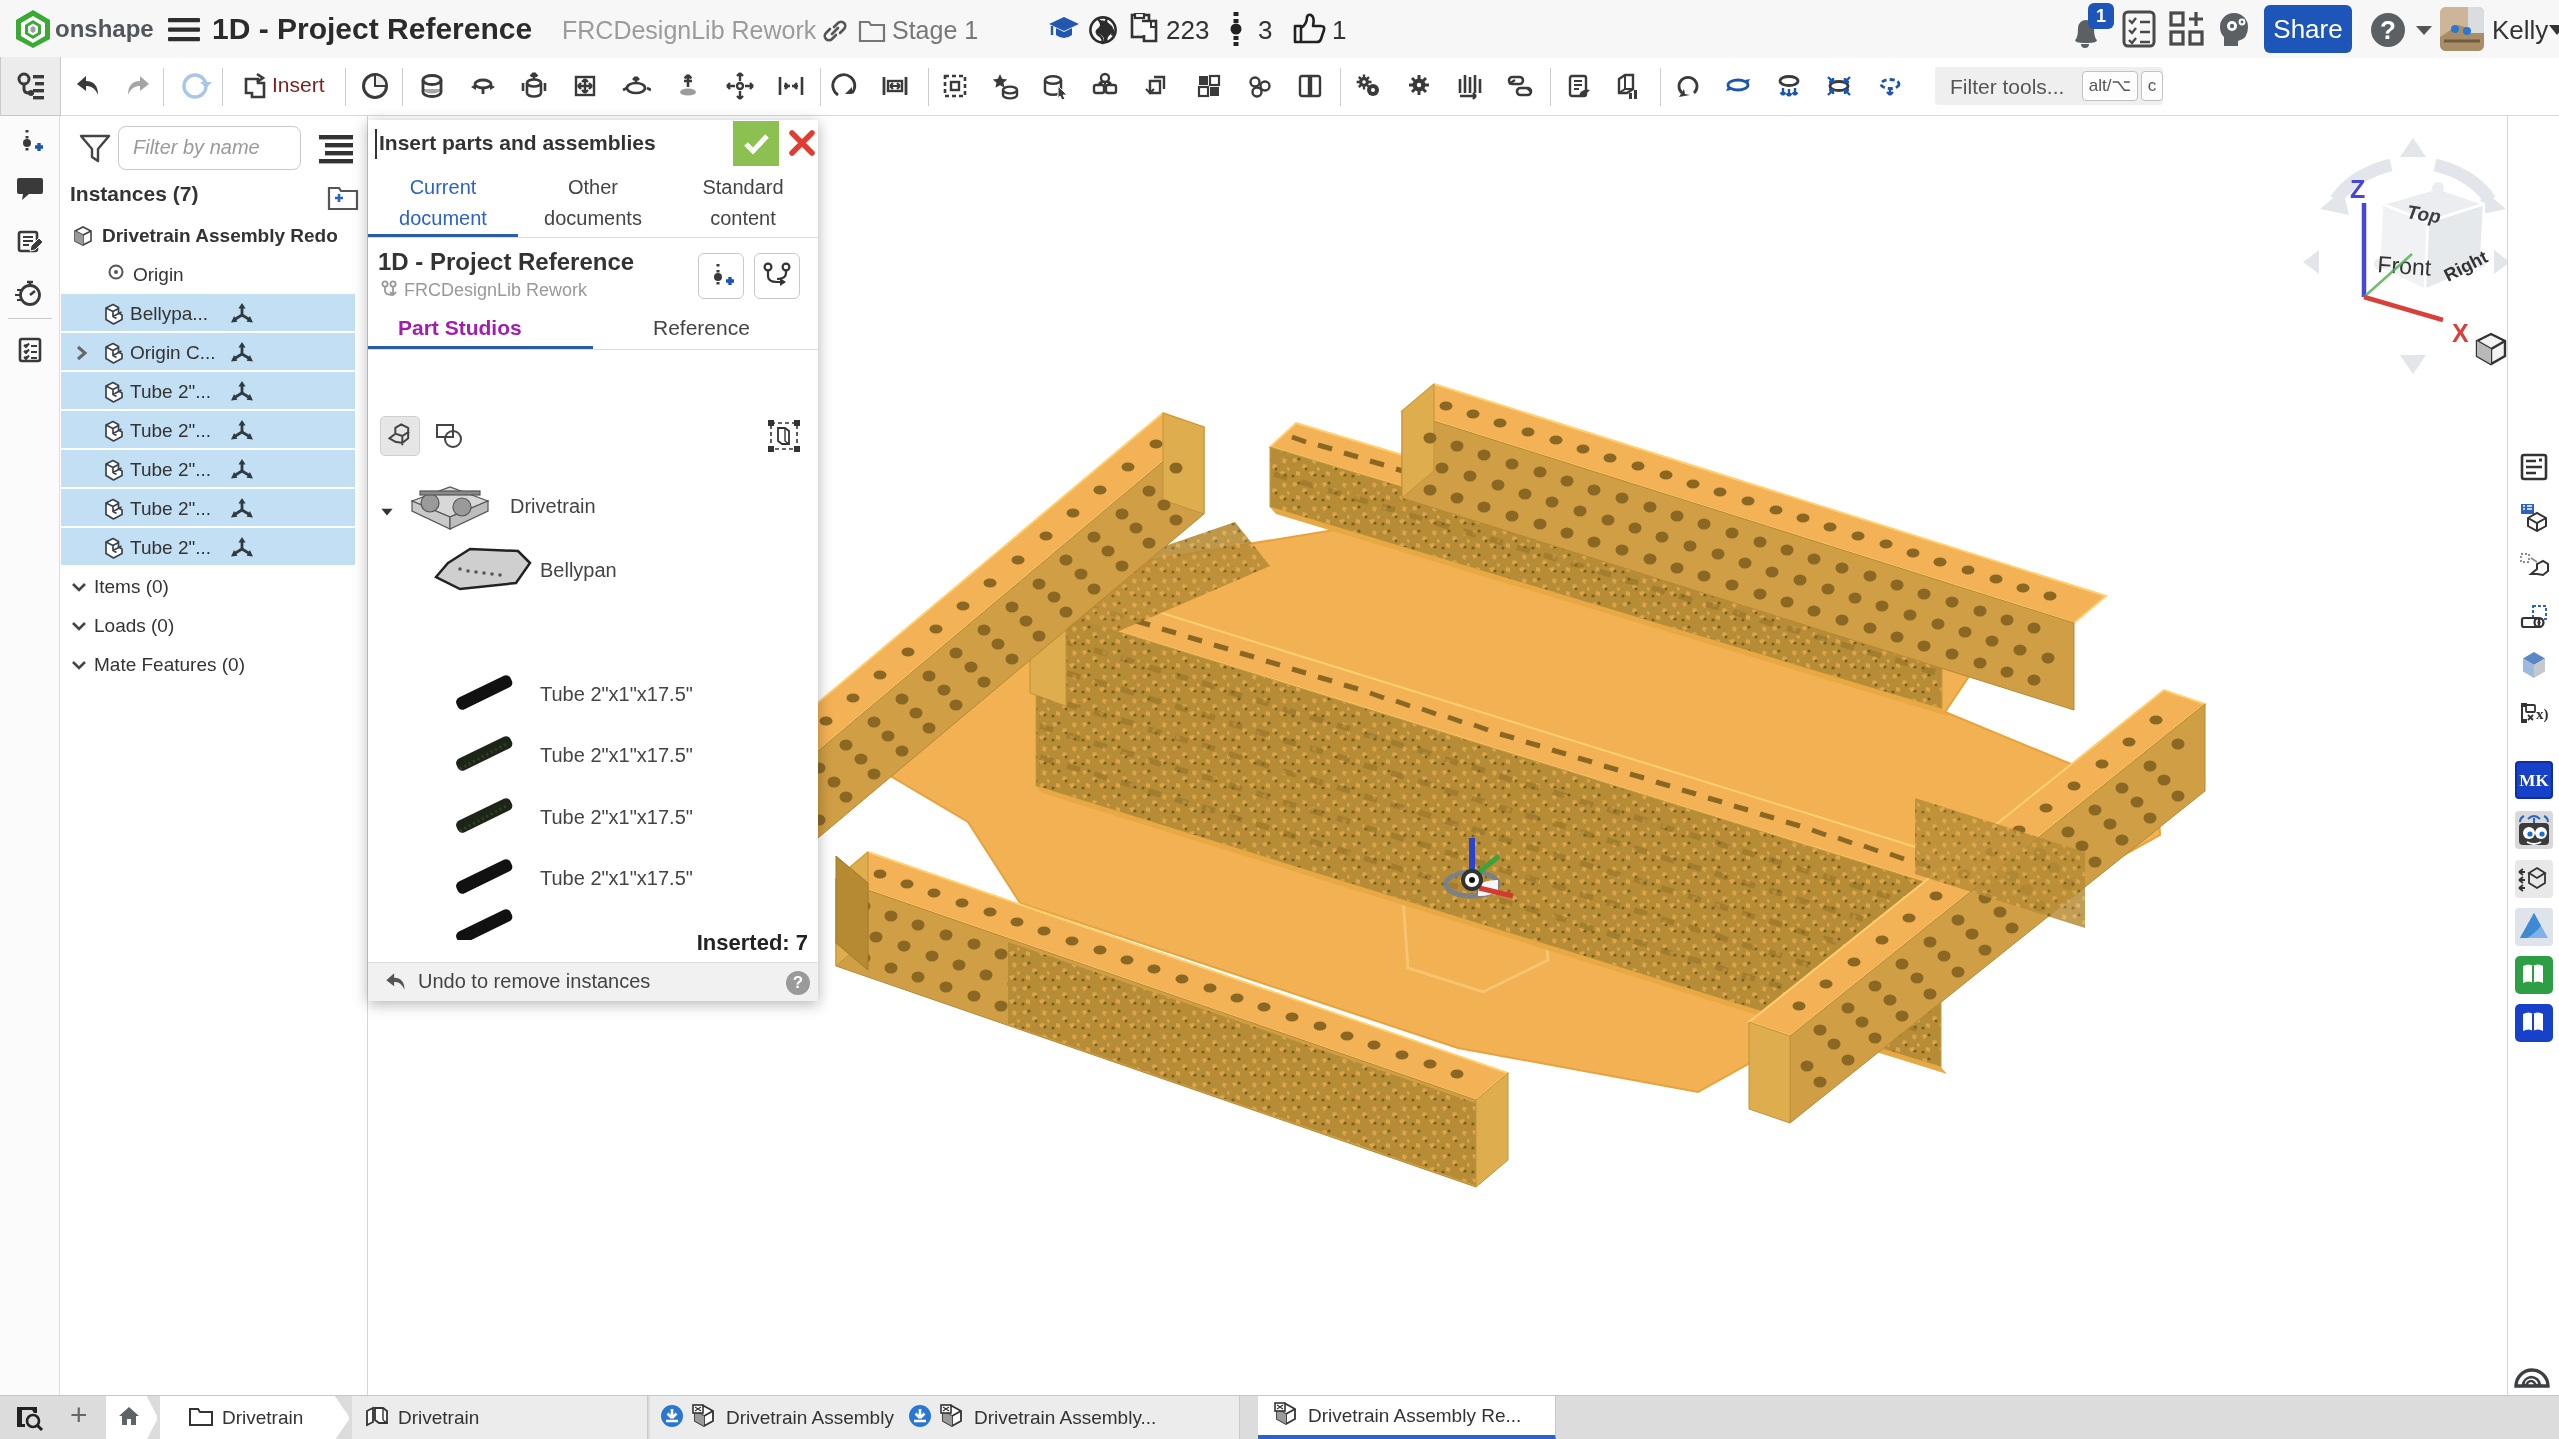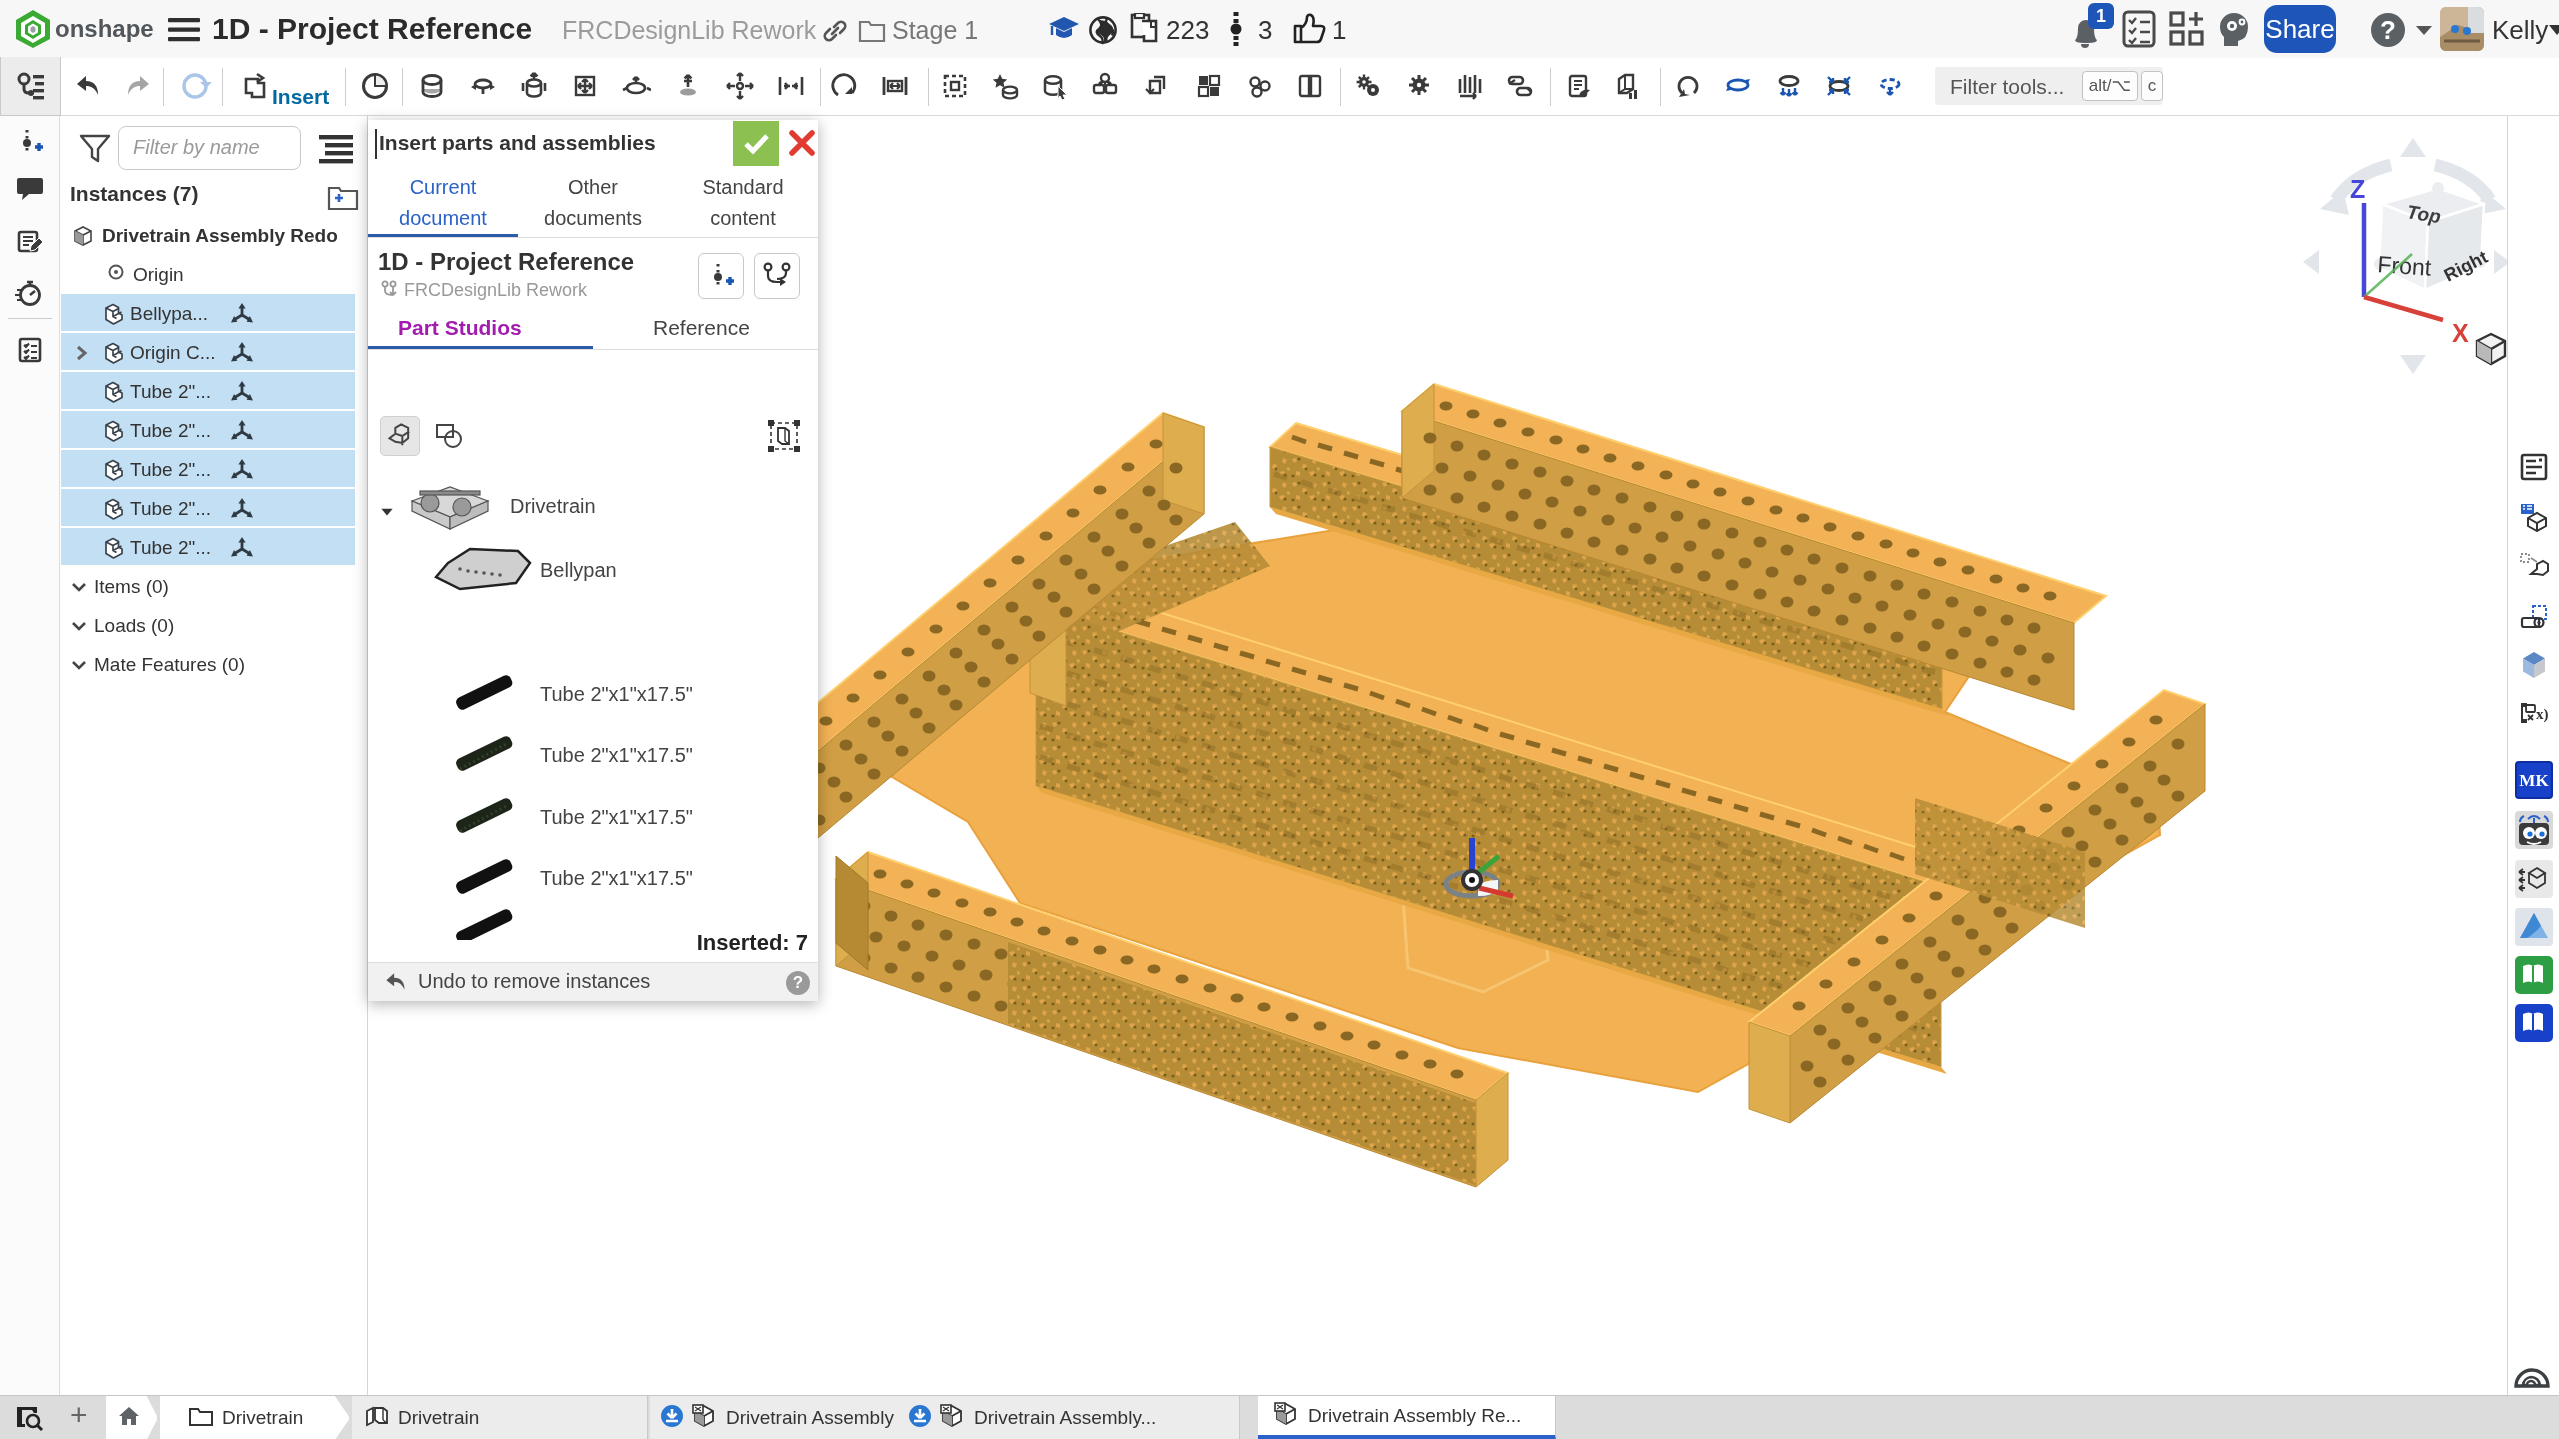--- a/index.html
+++ b/index.html
@@ -2,21 +2,21 @@
 <html><head><meta charset="utf-8">
 <style>
 * { margin:0; padding:0; box-sizing:border-box; }
 html,body { width:2559px; height:1439px; overflow:hidden; background:#fff;
   font-family:"Liberation Sans", sans-serif; }
 .abs { position:absolute; }
 #header { position:absolute; left:0; top:0; width:2559px; height:58px; background:#f7f7f7; }
 #toolbar { position:absolute; left:0; top:58px; width:2559px; height:58px; background:#fff;
   border-bottom:1px solid #d8d8d8; }
 .ti { position:absolute; top:13px; }
-.tlbl { position:absolute; top:27px; font-size:21px; color:#0369a1;font-weight:bold; }
+.tlbl { position:absolute; top:15px; font-size:21px; color:#7f1d1d; }
 .tsep { position:absolute; top:10px; width:1px; height:38px; background:#ccc; }
 #leftbar { position:absolute; left:0; top:116px; width:60px; height:1279px; background:#fbfbfb;
   border-right:1px solid #ddd; }
 #leftpanel { position:absolute; left:61px; top:116px; width:307px; height:1279px; background:#fff;
   border-right:1px solid #d5d5d5; }
 .trow { position:absolute; left:61px; width:294px; height:39px; }
 .trow span, .trow b { position:absolute; top:7px; }
 .tt { font-size:19px; color:#333; top:9px !important; white-space:nowrap; }
 .hl { background:#c3dff4; height:37px !important; }
 #dialog { position:absolute; left:368px; top:120px; width:450px; height:881px; background:#fff;
@@ -774,21 +774,21 @@
         <path d="M18 3 a14 14 0 0 0 -14 14 q0 6 4 10 l0 9 h14 l0 -5 q10 -2 10 -14 a14 14 0 0 0 -14 -14z" fill="#5b6065"></path>
         <g fill="#fff">
           <circle cx="16" cy="16" r="5"></circle>
           <circle cx="26" cy="12" r="3.4"></circle>
         </g>
         <g fill="#5b6065">
           <circle cx="16" cy="16" r="2.2"></circle>
           <circle cx="26" cy="12" r="1.4"></circle>
         </g>
       </svg>
-  <div class="abs" style="left:2264px;top:5px;width:72px;height:48px;background:#1d55b8;border-radius:13px;color:#fff;font-size:26px;text-align:center;line-height:48px">Share</div>
+  <div class="abs" style="left:2264px;top:5px;width:88px;height:48px;background:#1d55b8;border-radius:6px;color:#fff;font-size:26px;text-align:center;line-height:48px">Share</div>
   <svg width="40" height="40" style="position:absolute;left:2368px;top:10px" viewBox="0 0 40 40">
         <circle cx="20" cy="20" r="17" fill="#5b6065"></circle>
         <text x="20" y="29" font-size="26" font-weight="bold" fill="#fff" text-anchor="middle">?</text>
       </svg>
   <svg width="20" height="14" style="position:absolute;left:2414px;top:24px" viewBox="0 0 20 14">
         <path d="M2 2 l8 9 8 -9z" fill="#555"></path>
       </svg>
   <div class="abs" style="left:2440px;top:7px;width:44px;height:44px;border-radius:6px;background:#c8b49a;overflow:hidden"><svg width="44" height="44" viewBox="0 0 44 44">
           <rect width="44" height="44" fill="#cdb698"></rect>
           <path d="M0 30 l18 -12 26 8 v18 h-44z" fill="#a88d66"></path>

